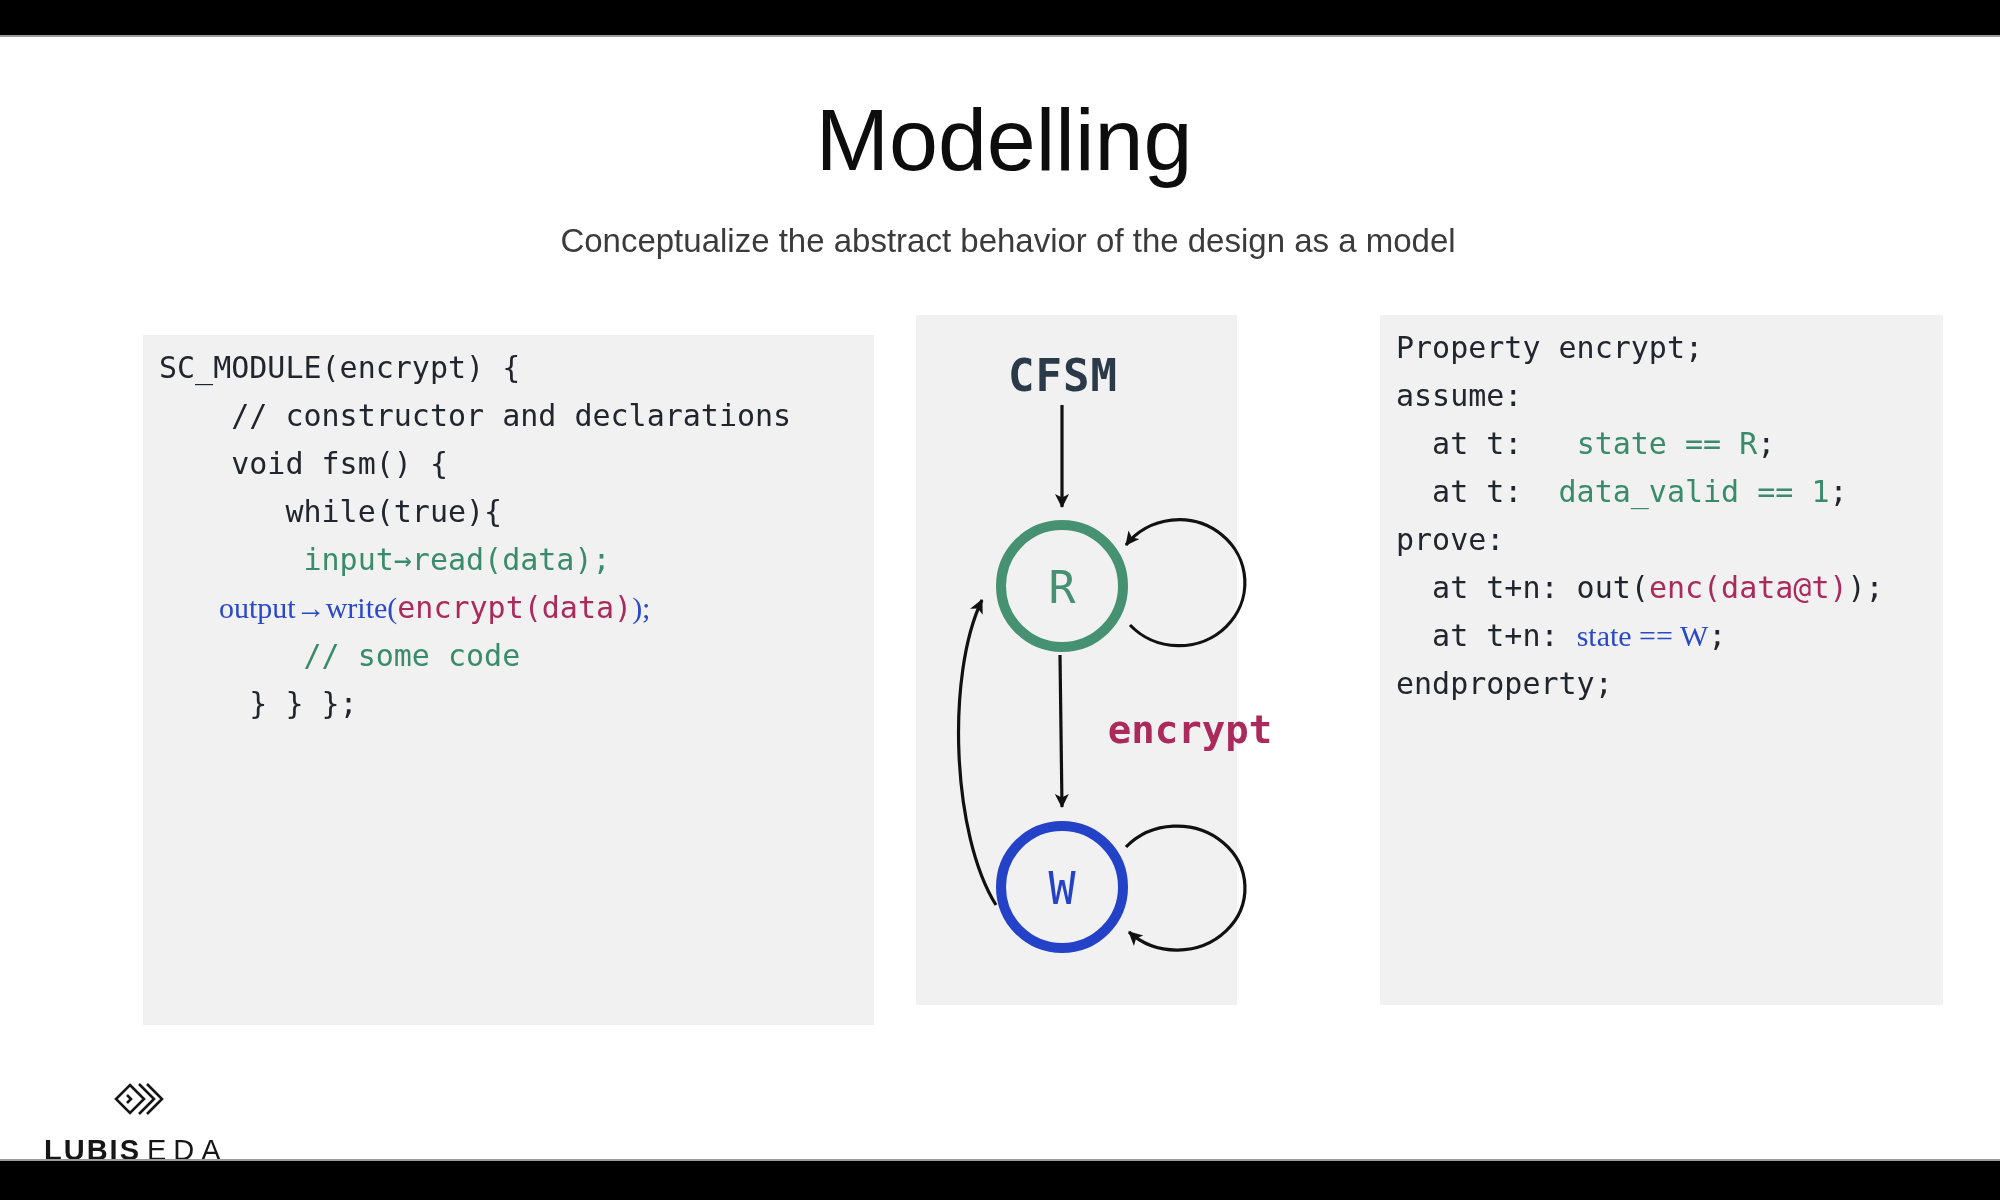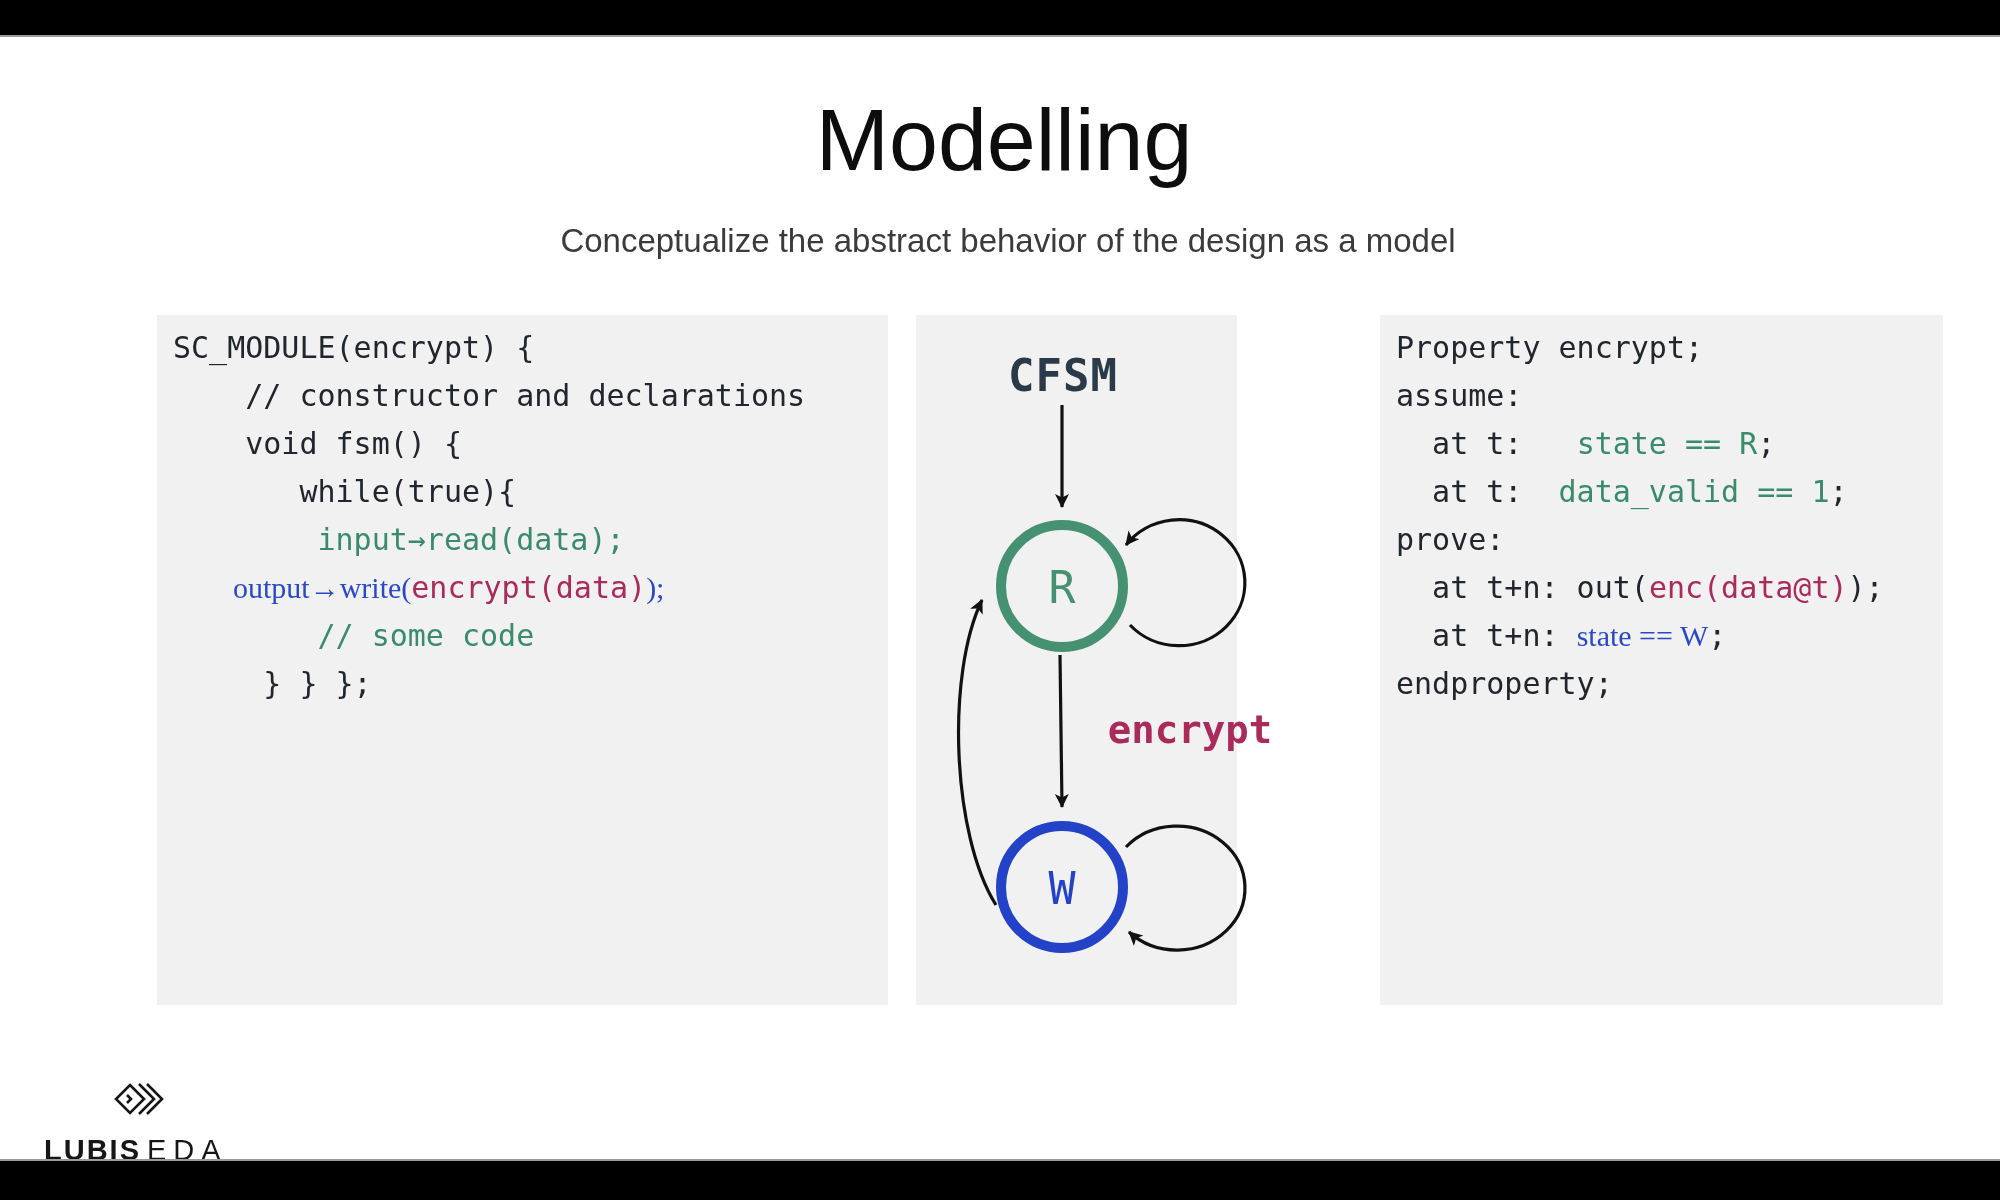--- a/index.html
+++ b/index.html
@@ -15,21 +15,21 @@
     position:absolute;top:90px;left:0;width:2000px;margin:4px;
     text-align:center;font-size:88px;font-weight:500;color:var(--title);
     letter-spacing:0px;line-height:1.05;
   }
   .subtitle{
     position:absolute;top:214px;left:0;width:2000px;margin:8px;
     text-align:center;font-size:33px;font-weight:400;color:var(--subtitle);
   }
 
   .panel{position:absolute;top:315px;height:690px;background:var(--panelbg);}
-  .panel.left{left:157px;width:731px;}
+  .panel.left{left:143px;width:731px;margin-top:20px;}
   .panel.middle{left:916px;width:321px;}
   .panel.right{left:1380px;width:563px;}
 
   pre.code{
     margin:0;padding:9px 0 0 16px;
     font-family:"DejaVu Sans Mono", monospace;
     font-size:30px;line-height:48px;color:var(--ink);
   }
   .code-line{white-space:pre;}
   .tok-k{color:var(--ink);}

